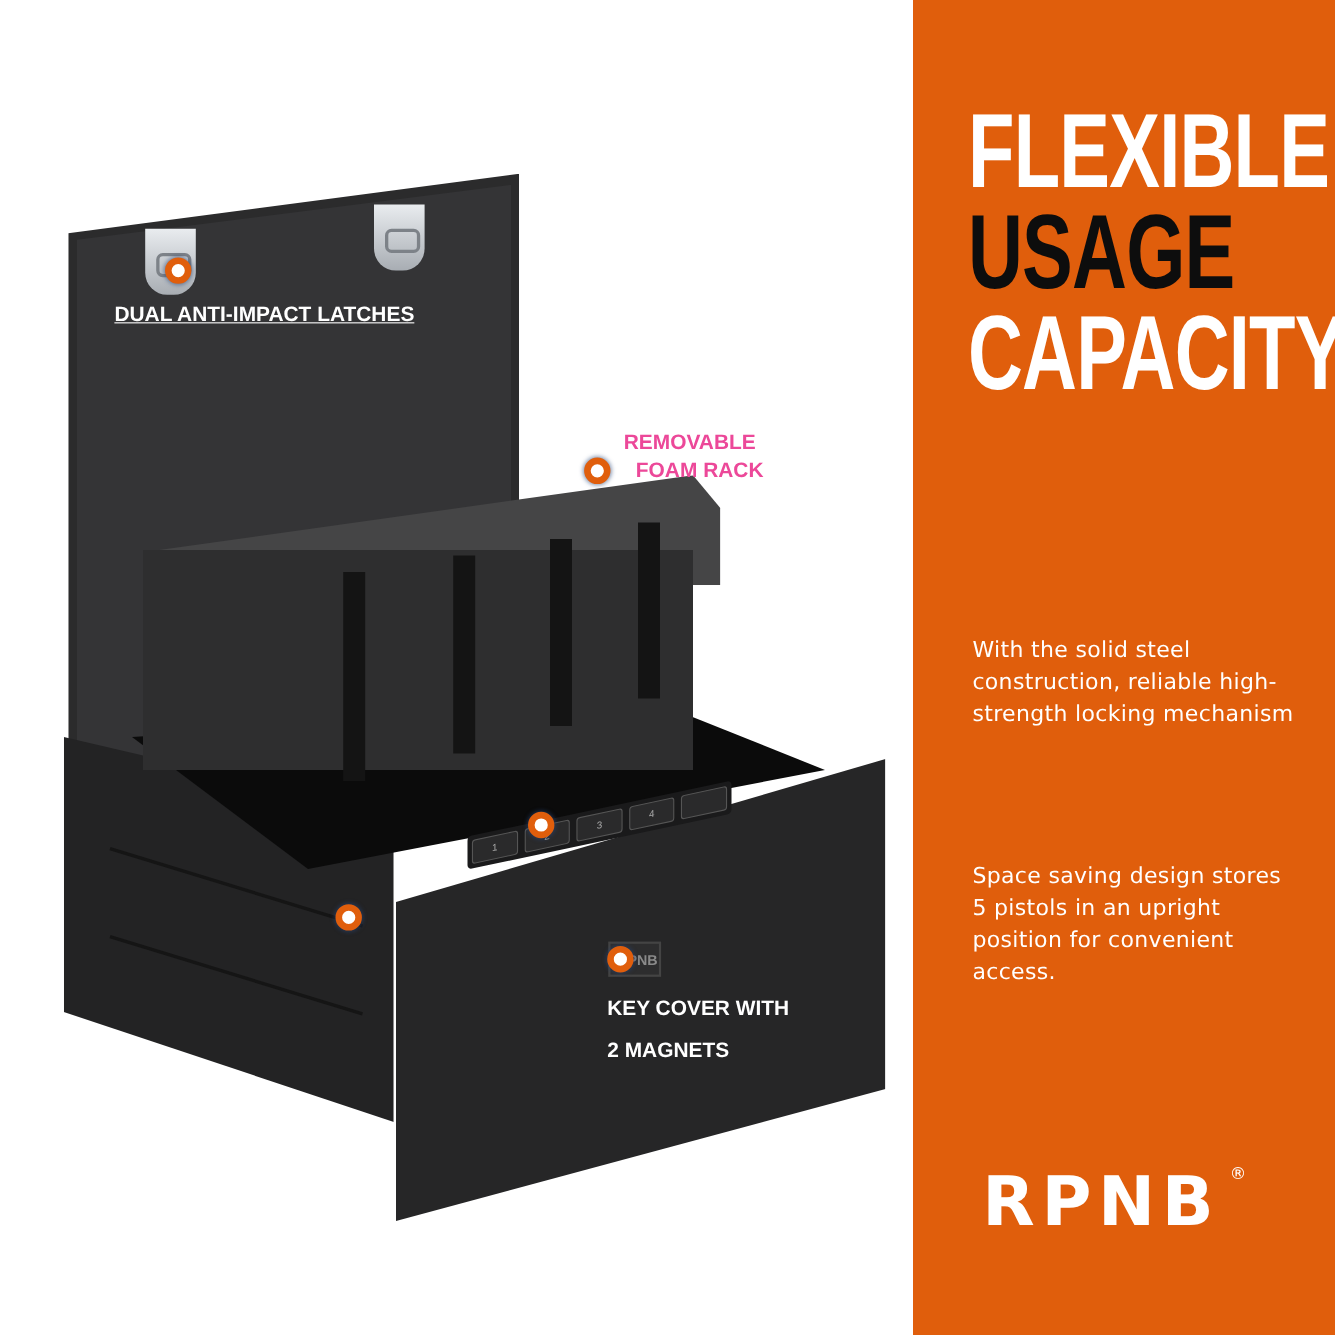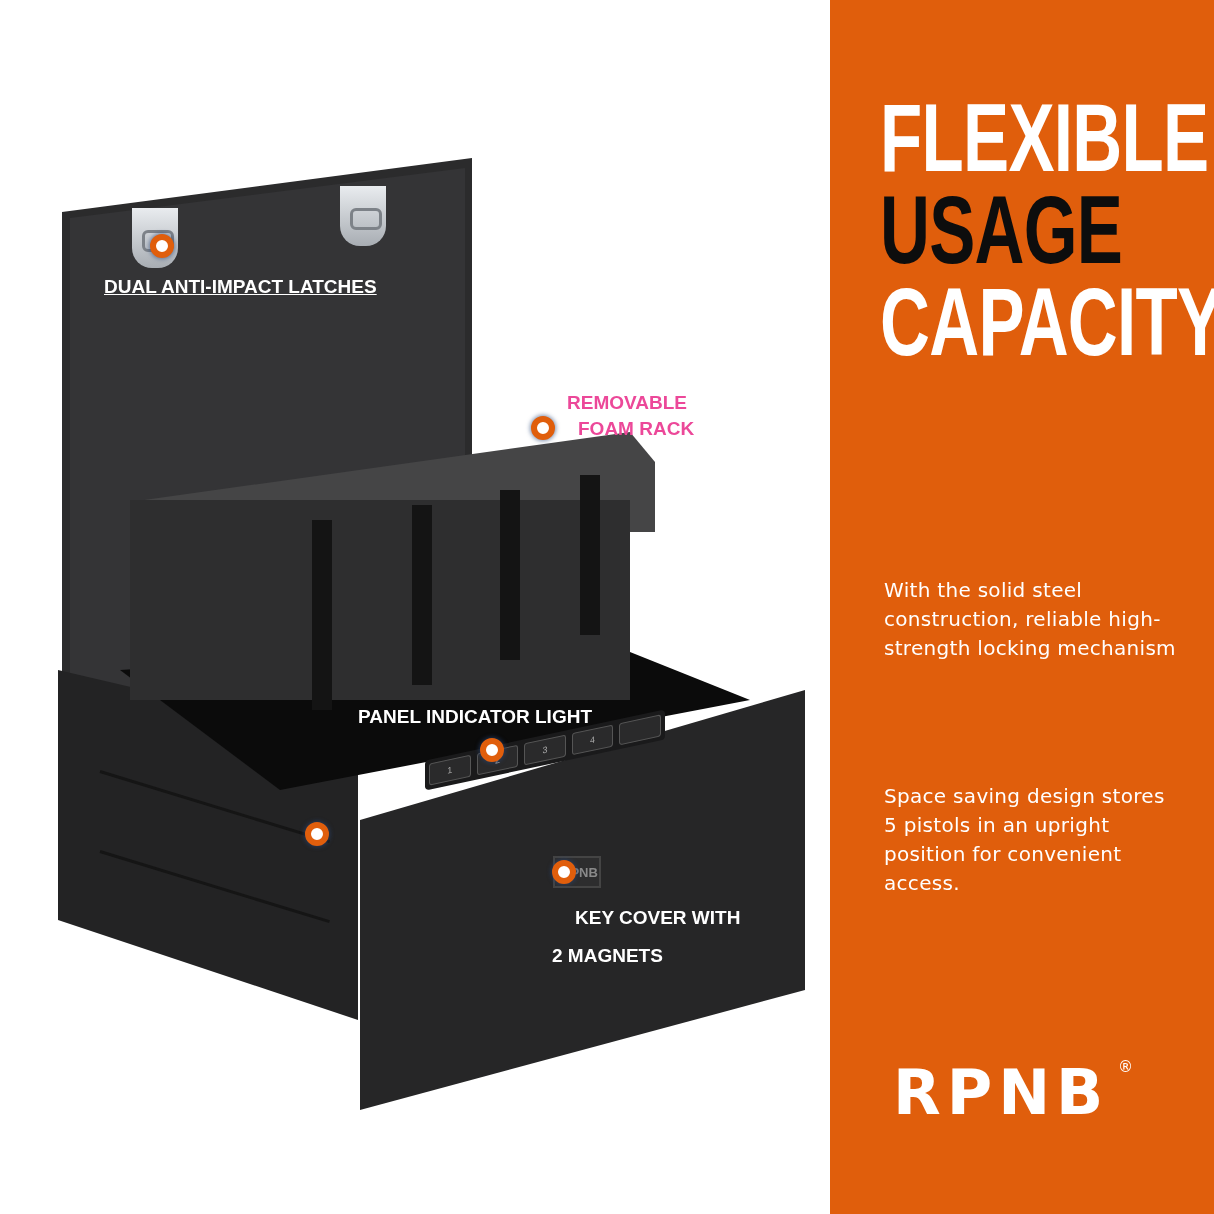--- a/index.html
+++ b/index.html
@@ -103,22 +103,21 @@
 
   <div class="marker" style="left:150px; top:234px;"></div>
   <div class="marker" style="left:531px; top:416px;"></div>
   <div class="marker" style="left:480px; top:738px;"></div>
   <div class="marker" style="left:305px; top:822px;"></div>
   <div class="marker" style="left:552px; top:860px;"></div>
 
   <div class="label light" style="left:104px; top:274px;text-decoration:underline;">DUAL ANTI-IMPACT LATCHES</div>
   <div class="label dark" style="left:567px; top:390px;">REMOVABLE</div>
   <div class="label dark" style="left:578px; top:416px;">FOAM RACK</div>
-  <div class="label light" style="left:358px; top:704px;">PANEL INDICATOR LIGHT</div>
-  <div class="label light" style="left:575px; top:905px;">KEY COVER WITH</div>
+  <div class="label light" style="left:552px; top:905px;">KEY COVER WITH</div>
   <div class="label light" style="left:552px; top:943px;">2 MAGNETS</div>
 </div>
 
 <div class="right"></div>
 
 <div class="headline">
   <div class="hl-white">FLEXIBLE</div>
   <div class="hl-black">USAGE</div>
   <div class="hl-white">CAPACITY</div>
 </div>

